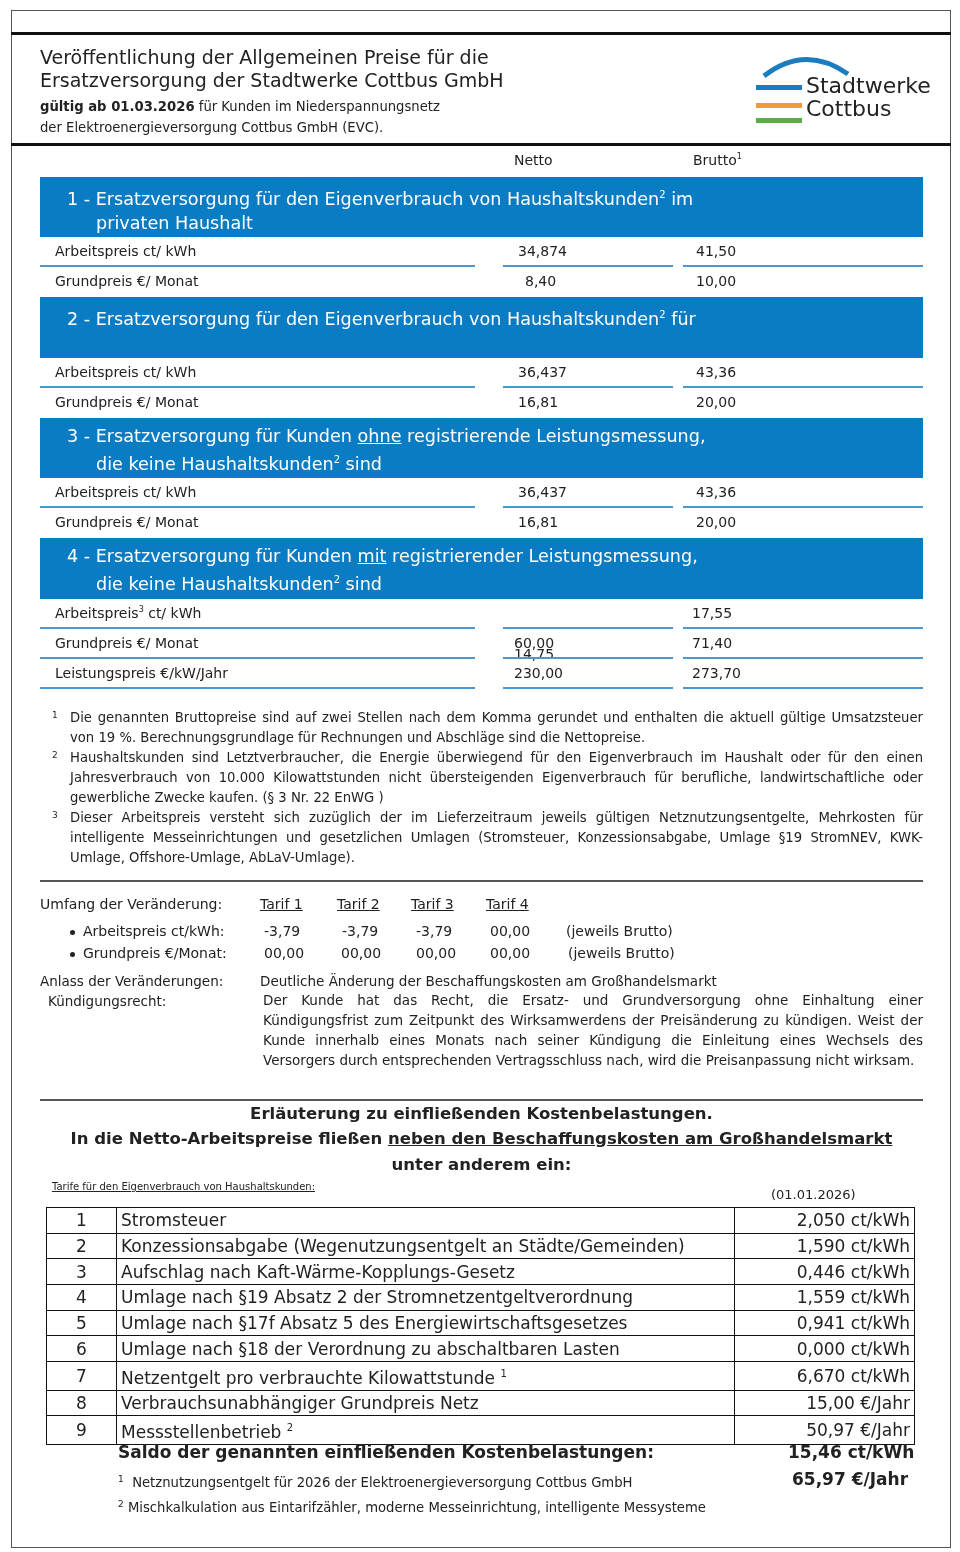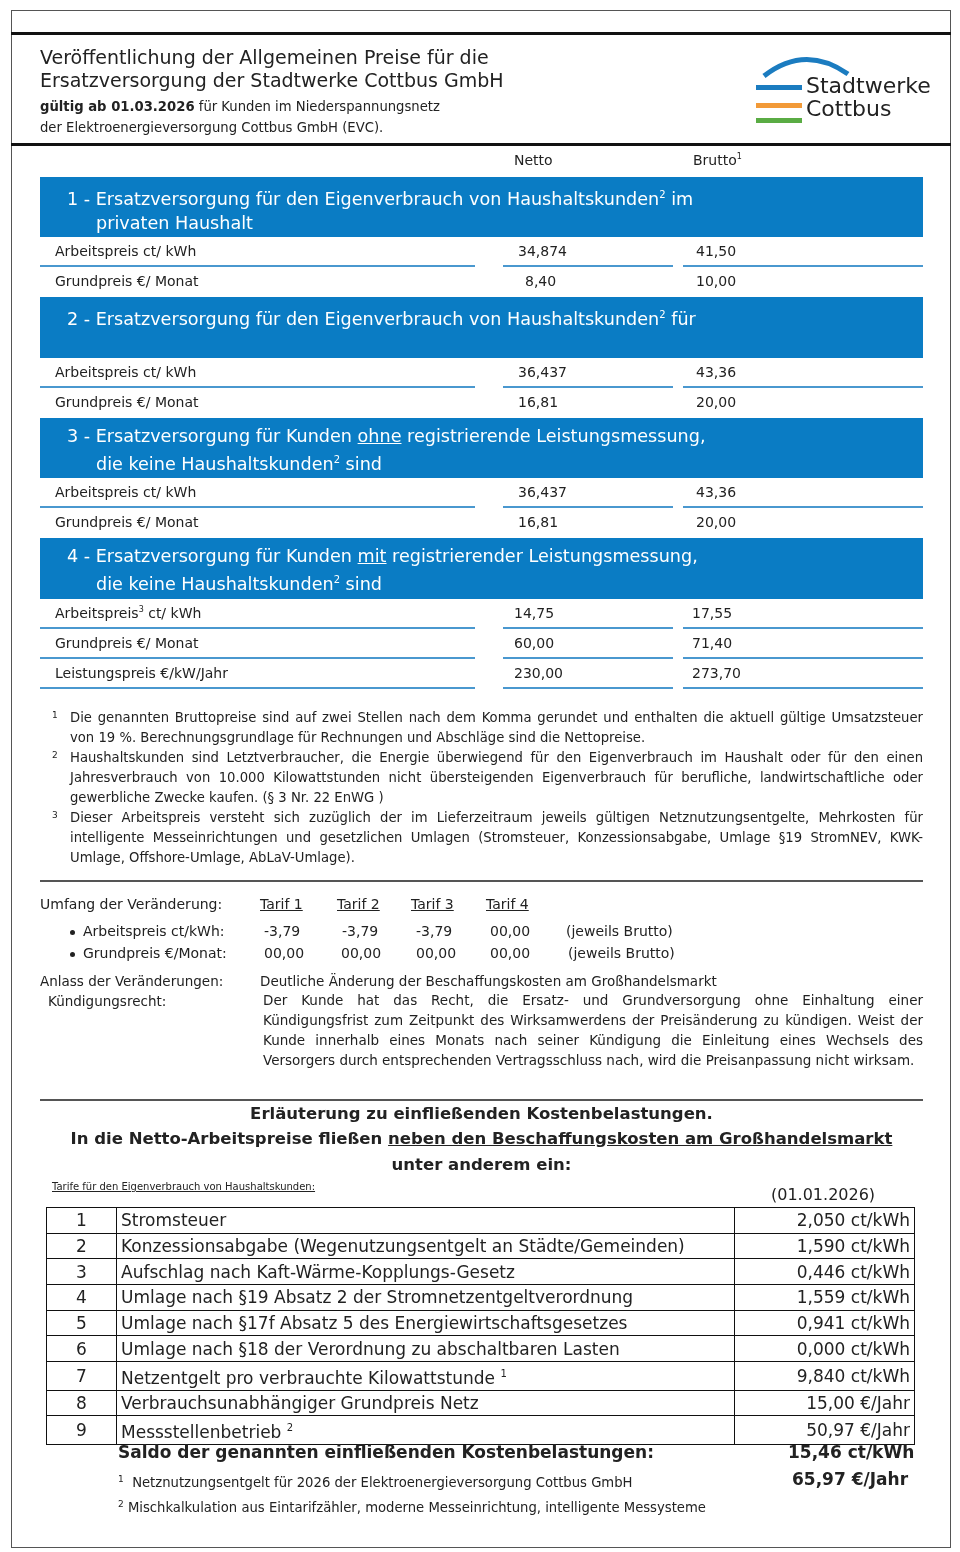--- a/index.html
+++ b/index.html
@@ -128,21 +128,21 @@
   <span class="net">16,81</span>
   <span class="bru">20,00</span>
 </div>
 
 <div class="section-head" style="top:538px;height:61px;">
   <div><span>4 - Ersatzversorgung für Kunden </span><u>mit</u><span> registrierender Leistungsmessung,</span></div>
   <div class="l2"><span>die keine Haushaltskunden</span><sup>2</sup><span> sind</span></div>
 </div>
 <div class="row" style="top:599px;">
   <span class="lbl"><span>Arbeitspreis</span><sup>3</sup><span> ct/ kWh</span></span>
-  <span class="net" style="left:474px;">14,75</span>
+  <span class="net" style="left:474px;margin-top:41px;">14,75</span>
   <span class="bru" style="left:652px;">17,55</span>
   <i class="u1"></i>
     <i class="u2"></i>
     <i class="u3"></i>
 </div>
 <div class="row" style="top:629px;">
   <span class="lbl">Grundpreis €/ Monat</span>
   <span class="net" style="left:474px;">60,00</span>
   <span class="bru" style="left:652px;">71,40</span>
   <i class="u1"></i>
@@ -197,21 +197,21 @@
 <div class="chg" style="left:260px;top:970px;font-size:13.5px;">Deutliche Änderung der Beschaffungskosten am Großhandelsmarkt</div>
 <div class="chg" style="left:40px;top:990px;font-size:13.5px;margin-left:8px;">Kündigungsrecht:</div>
 <div class="chg" style="left:263px;top:990px;width:660px;font-size:13.5px;line-height:20px;text-align:justify;">Der Kunde hat das Recht, die Ersatz- und Grundversorgung ohne Einhaltung einer Kündigungsfrist zum Zeitpunkt des Wirksamwerdens der Preisänderung zu kündigen. Weist der Kunde innerhalb eines Monats nach seiner Kündigung die Einleitung eines Wechsels des Versorgers durch entsprechenden Vertragsschluss nach, wird die Preisanpassung nicht wirksam.</div>
 
 <div class="hr-gray" style="top:1099px;"></div>
 
 <div class="cost-title" style="top:1101px;">Erläuterung zu einfließenden Kostenbelastungen.</div>
 <div class="cost-title" style="top:1126px;"><span>In die Netto-Arbeitspreise fließen </span><u>neben den Beschaffungskosten am Großhandelsmarkt </u></div>
 <div class="cost-title" style="top:1152px;">unter anderem ein:</div>
 <u class="chg" style="left:52px;top:1176px;font-size:10px;">Tarife für den Eigenverbrauch von Haushaltskunden:</u>
-<div class="chg" style="left:771px;top:1184px;font-size:16px;">(01.01.2026)</div>
+<div class="chg" style="left:771px;top:1184px;font-size:13px;">(01.01.2026)</div>
 
 <table class="cost-table">
   <tbody>
       <tr>
         <td class="num">1</td>
         <td class="desc">Stromsteuer</td>
         <td class="val">2,050 ct/kWh</td>
       </tr>
   <tr>
         <td class="num">2</td>
@@ -234,21 +234,21 @@
         <td class="val">0,941 ct/kWh</td>
       </tr>
   <tr>
         <td class="num">6</td>
         <td class="desc">Umlage nach §18 der Verordnung zu abschaltbaren Lasten</td>
         <td class="val">0,000 ct/kWh</td>
       </tr>
   <tr>
         <td class="num">7</td>
         <td class="desc"><span>Netzentgelt pro verbrauchte Kilowattstunde</span> <sup>1</sup></td>
-        <td class="val">9,840 ct/kWh</td>
+        <td class="val">6,670 ct/kWh</td>
       </tr>
   <tr>
         <td class="num">8</td>
         <td class="desc">Verbrauchsunabhängiger Grundpreis Netz</td>
         <td class="val">15,00 €/Jahr</td>
       </tr>
   <tr>
         <td class="num">9</td>
         <td class="desc"><span>Messstellenbetrieb</span> <sup>2</sup></td>
         <td class="val">50,97 €/Jahr</td>

